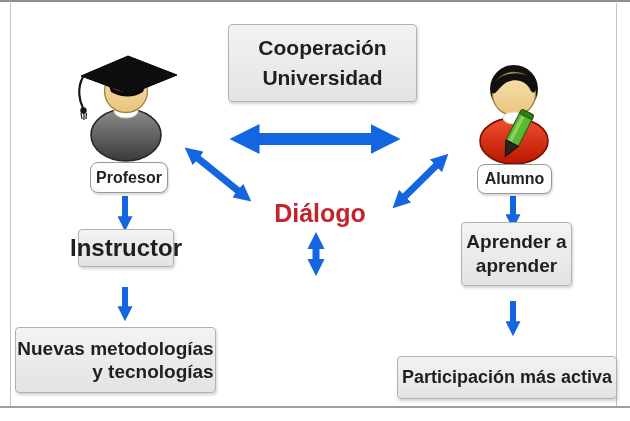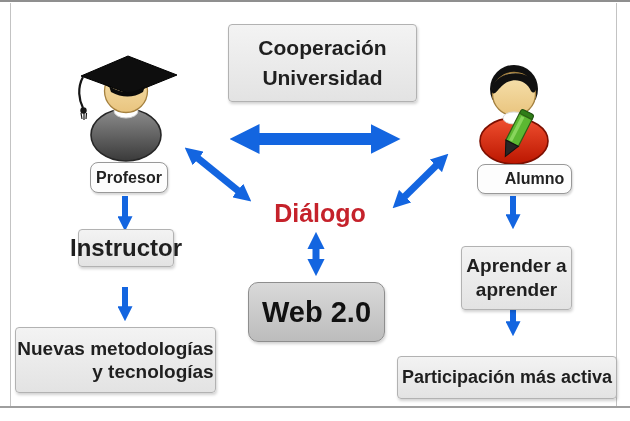--- a/index.html
+++ b/index.html
@@ -21,24 +21,24 @@
     box-shadow:1px 2px 3px rgba(0,0,0,0.18);
   }
   .wlabel {
     position:absolute; display:flex; align-items:center; justify-content:center;
     background:#fdfdfd; border:1px solid #999999; border-radius:8px;
     color:#222; font-weight:600; font-size:16px;
     box-shadow:1px 1.5px 2px rgba(0,0,0,0.15);
   }
   #box-coop        { left:228px; top:24px;  width:187px; height:76px; font-size:21px; font-weight:700; line-height:1.45; }
   #label-profesor  { left:90px;  top:162px; width:76px;  height:29px; }
-  #label-alumno    { left:477px; top:164px; width:73px;  height:28px;padding-left:20px; }
+  #label-alumno    { left:477px; top:164px; width:73px;  height:28px; }
   #box-instructor  { left:78px;  top:229px; width:94px;  height:36px; font-size:24px; }
   #box-nuevas      { left:15px;  top:327px; width:199px; height:64px; font-size:19px; line-height:1.22;text-align:right; }
-  #box-aprender    { left:461px; top:246px; width:109px; height:62px; font-size:19px; line-height:1.25; }
+  #box-aprender    { left:461px; top:222px; width:109px; height:62px; font-size:19px; line-height:1.25; }
   #box-part        { left:397px; top:356px; width:218px; height:41px; font-size:18px; }
   #box-web20 {
     left:248px; top:282px; width:135px; height:58px;
     background:linear-gradient(180deg,#d9d9d9,#bcbcbc);
     border:1.5px solid #8e8e8e; border-radius:10px;
     font-weight:700; font-size:29px; color:#111;
   }
   #dialogo {
     position:absolute; left:250px; top:197px; width:140px; height:32px;
     display:flex; align-items:center; justify-content:center;
@@ -128,20 +128,19 @@
 
   <div id="label-alumno" class="wlabel">Alumno</div>
 
   <div id="dialogo">Diálogo</div>
 
   <div id="box-instructor" class="gbox">Instructor</div>
 
   <div id="box-nuevas" class="gbox">Nuevas metodologías
 y tecnologías</div>
 
-  <div id="box-web20" class="gbox">Web 2.0</div>
 
   <div id="box-aprender" class="gbox">Aprender a
 aprender</div>
 
   <div id="box-part" class="gbox">Participación más activa</div>
 
 </div>
 
 </body></html>

